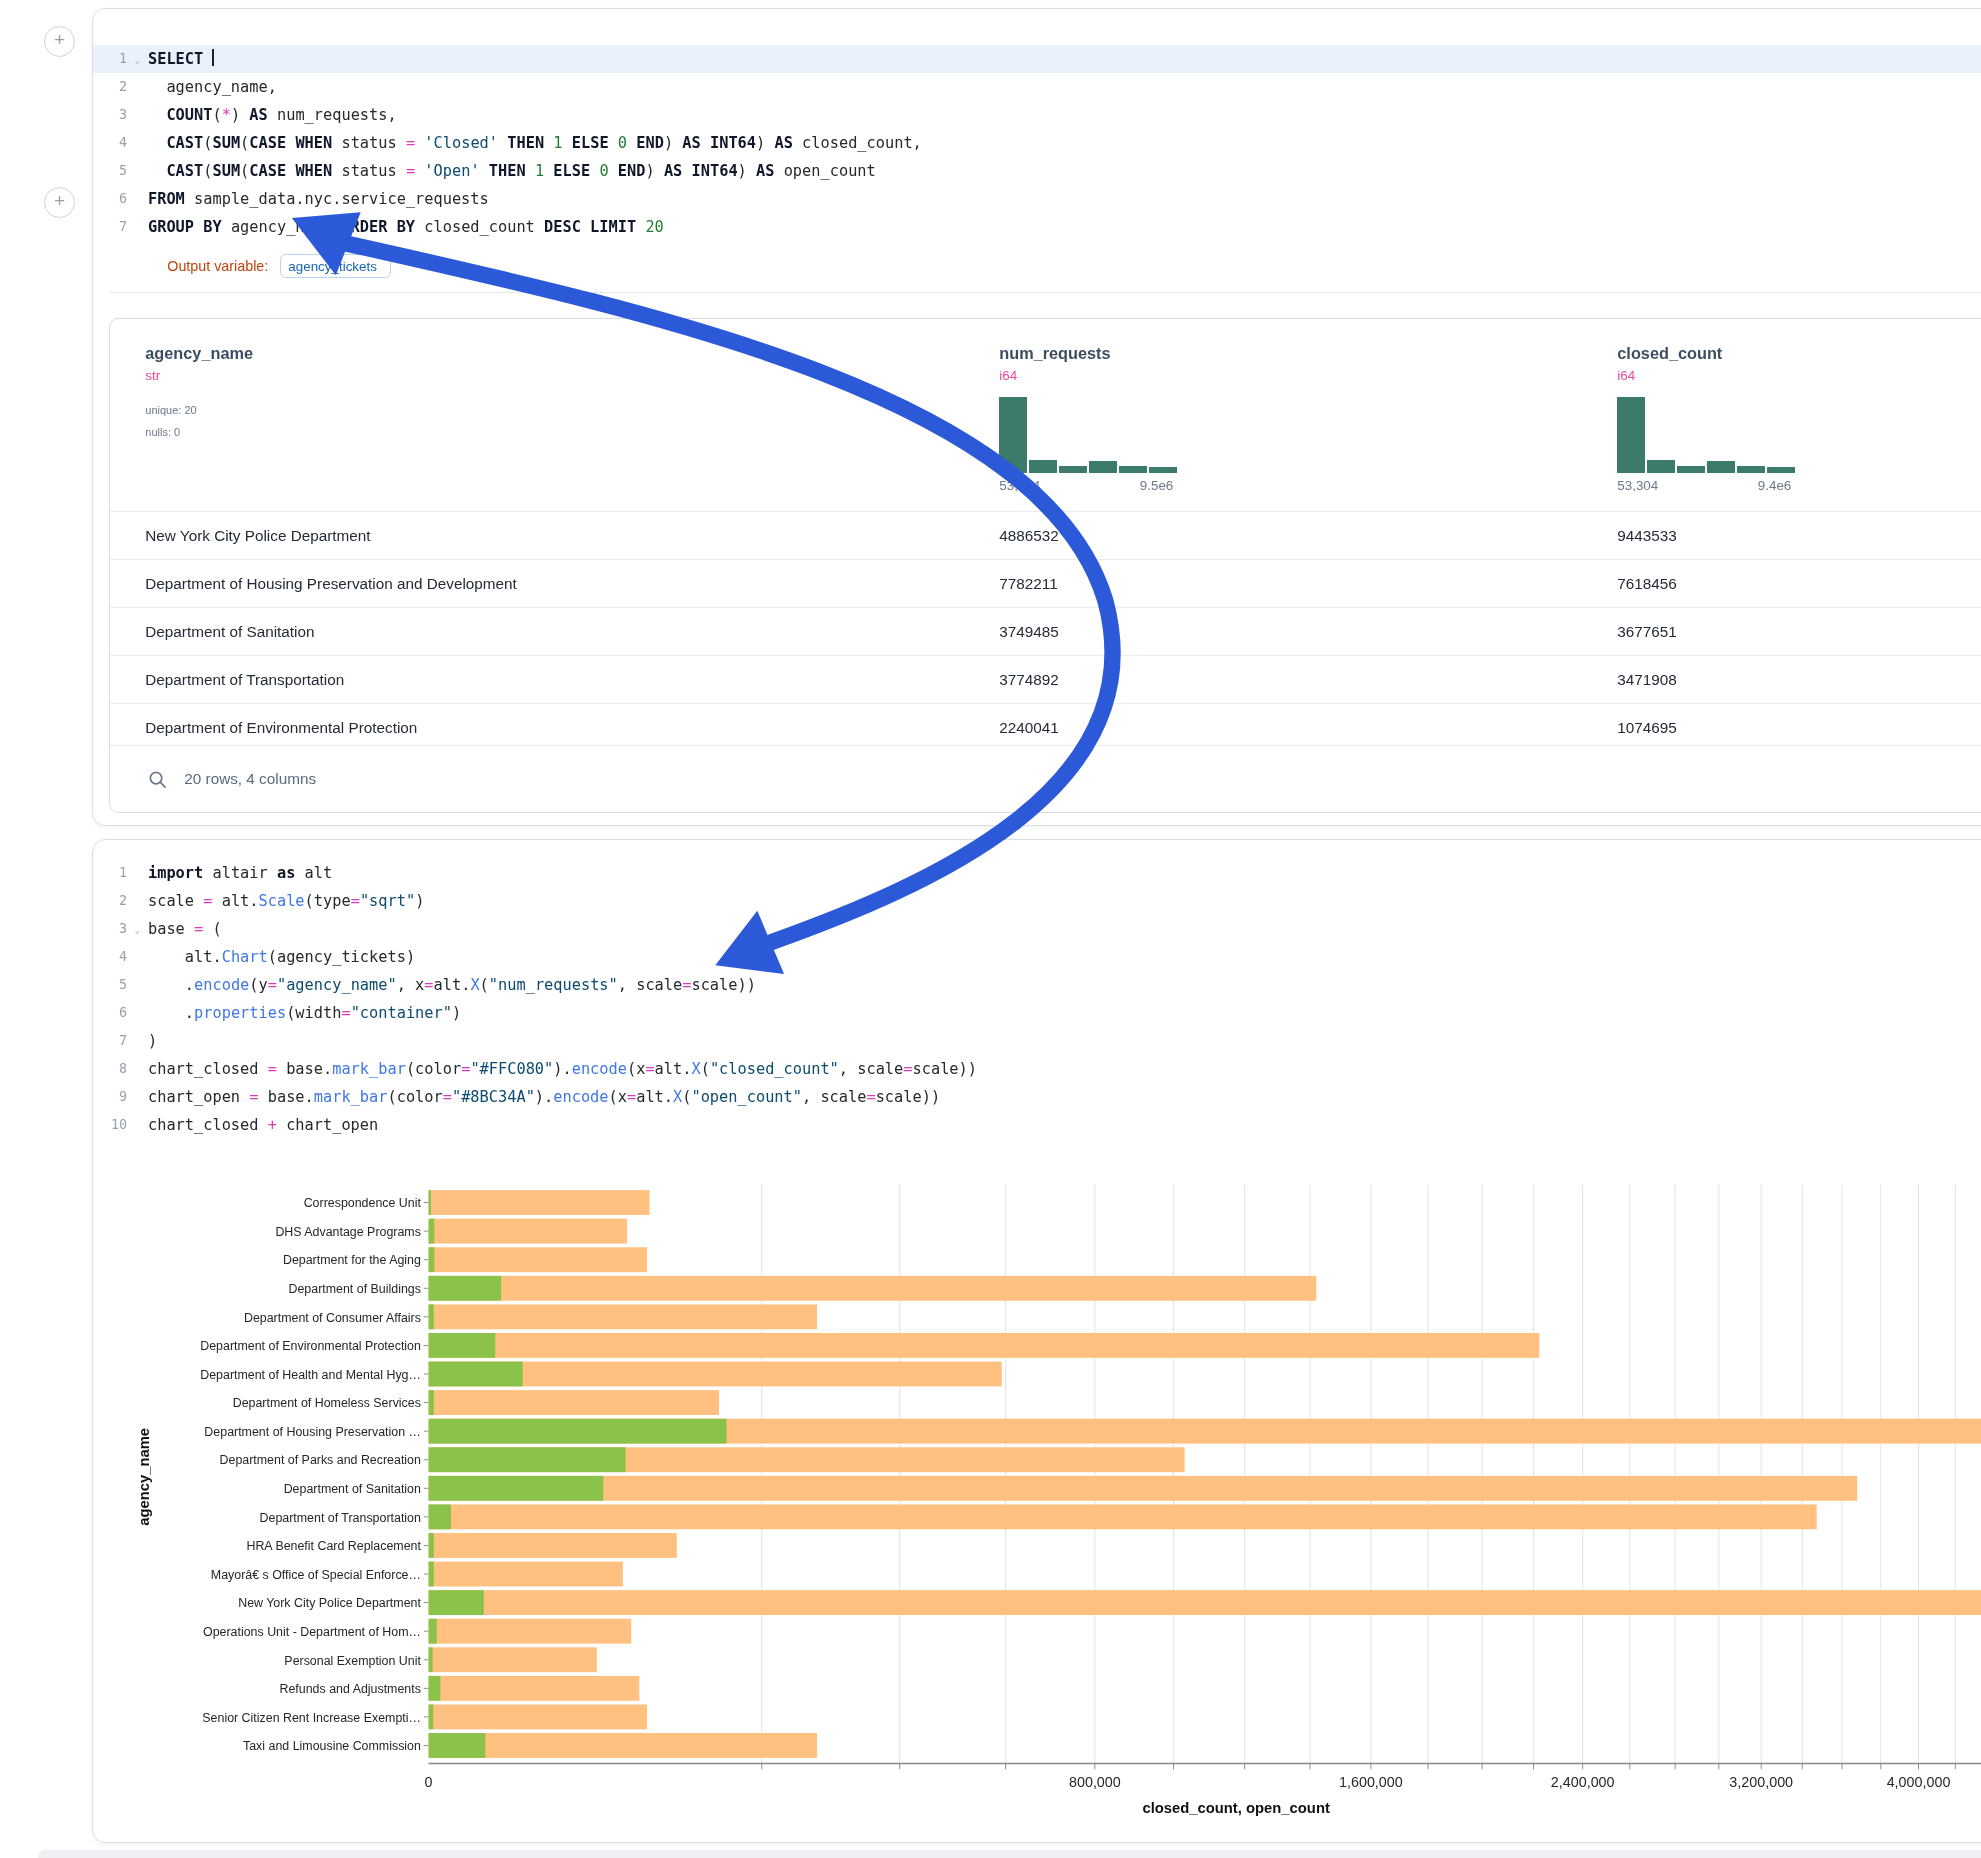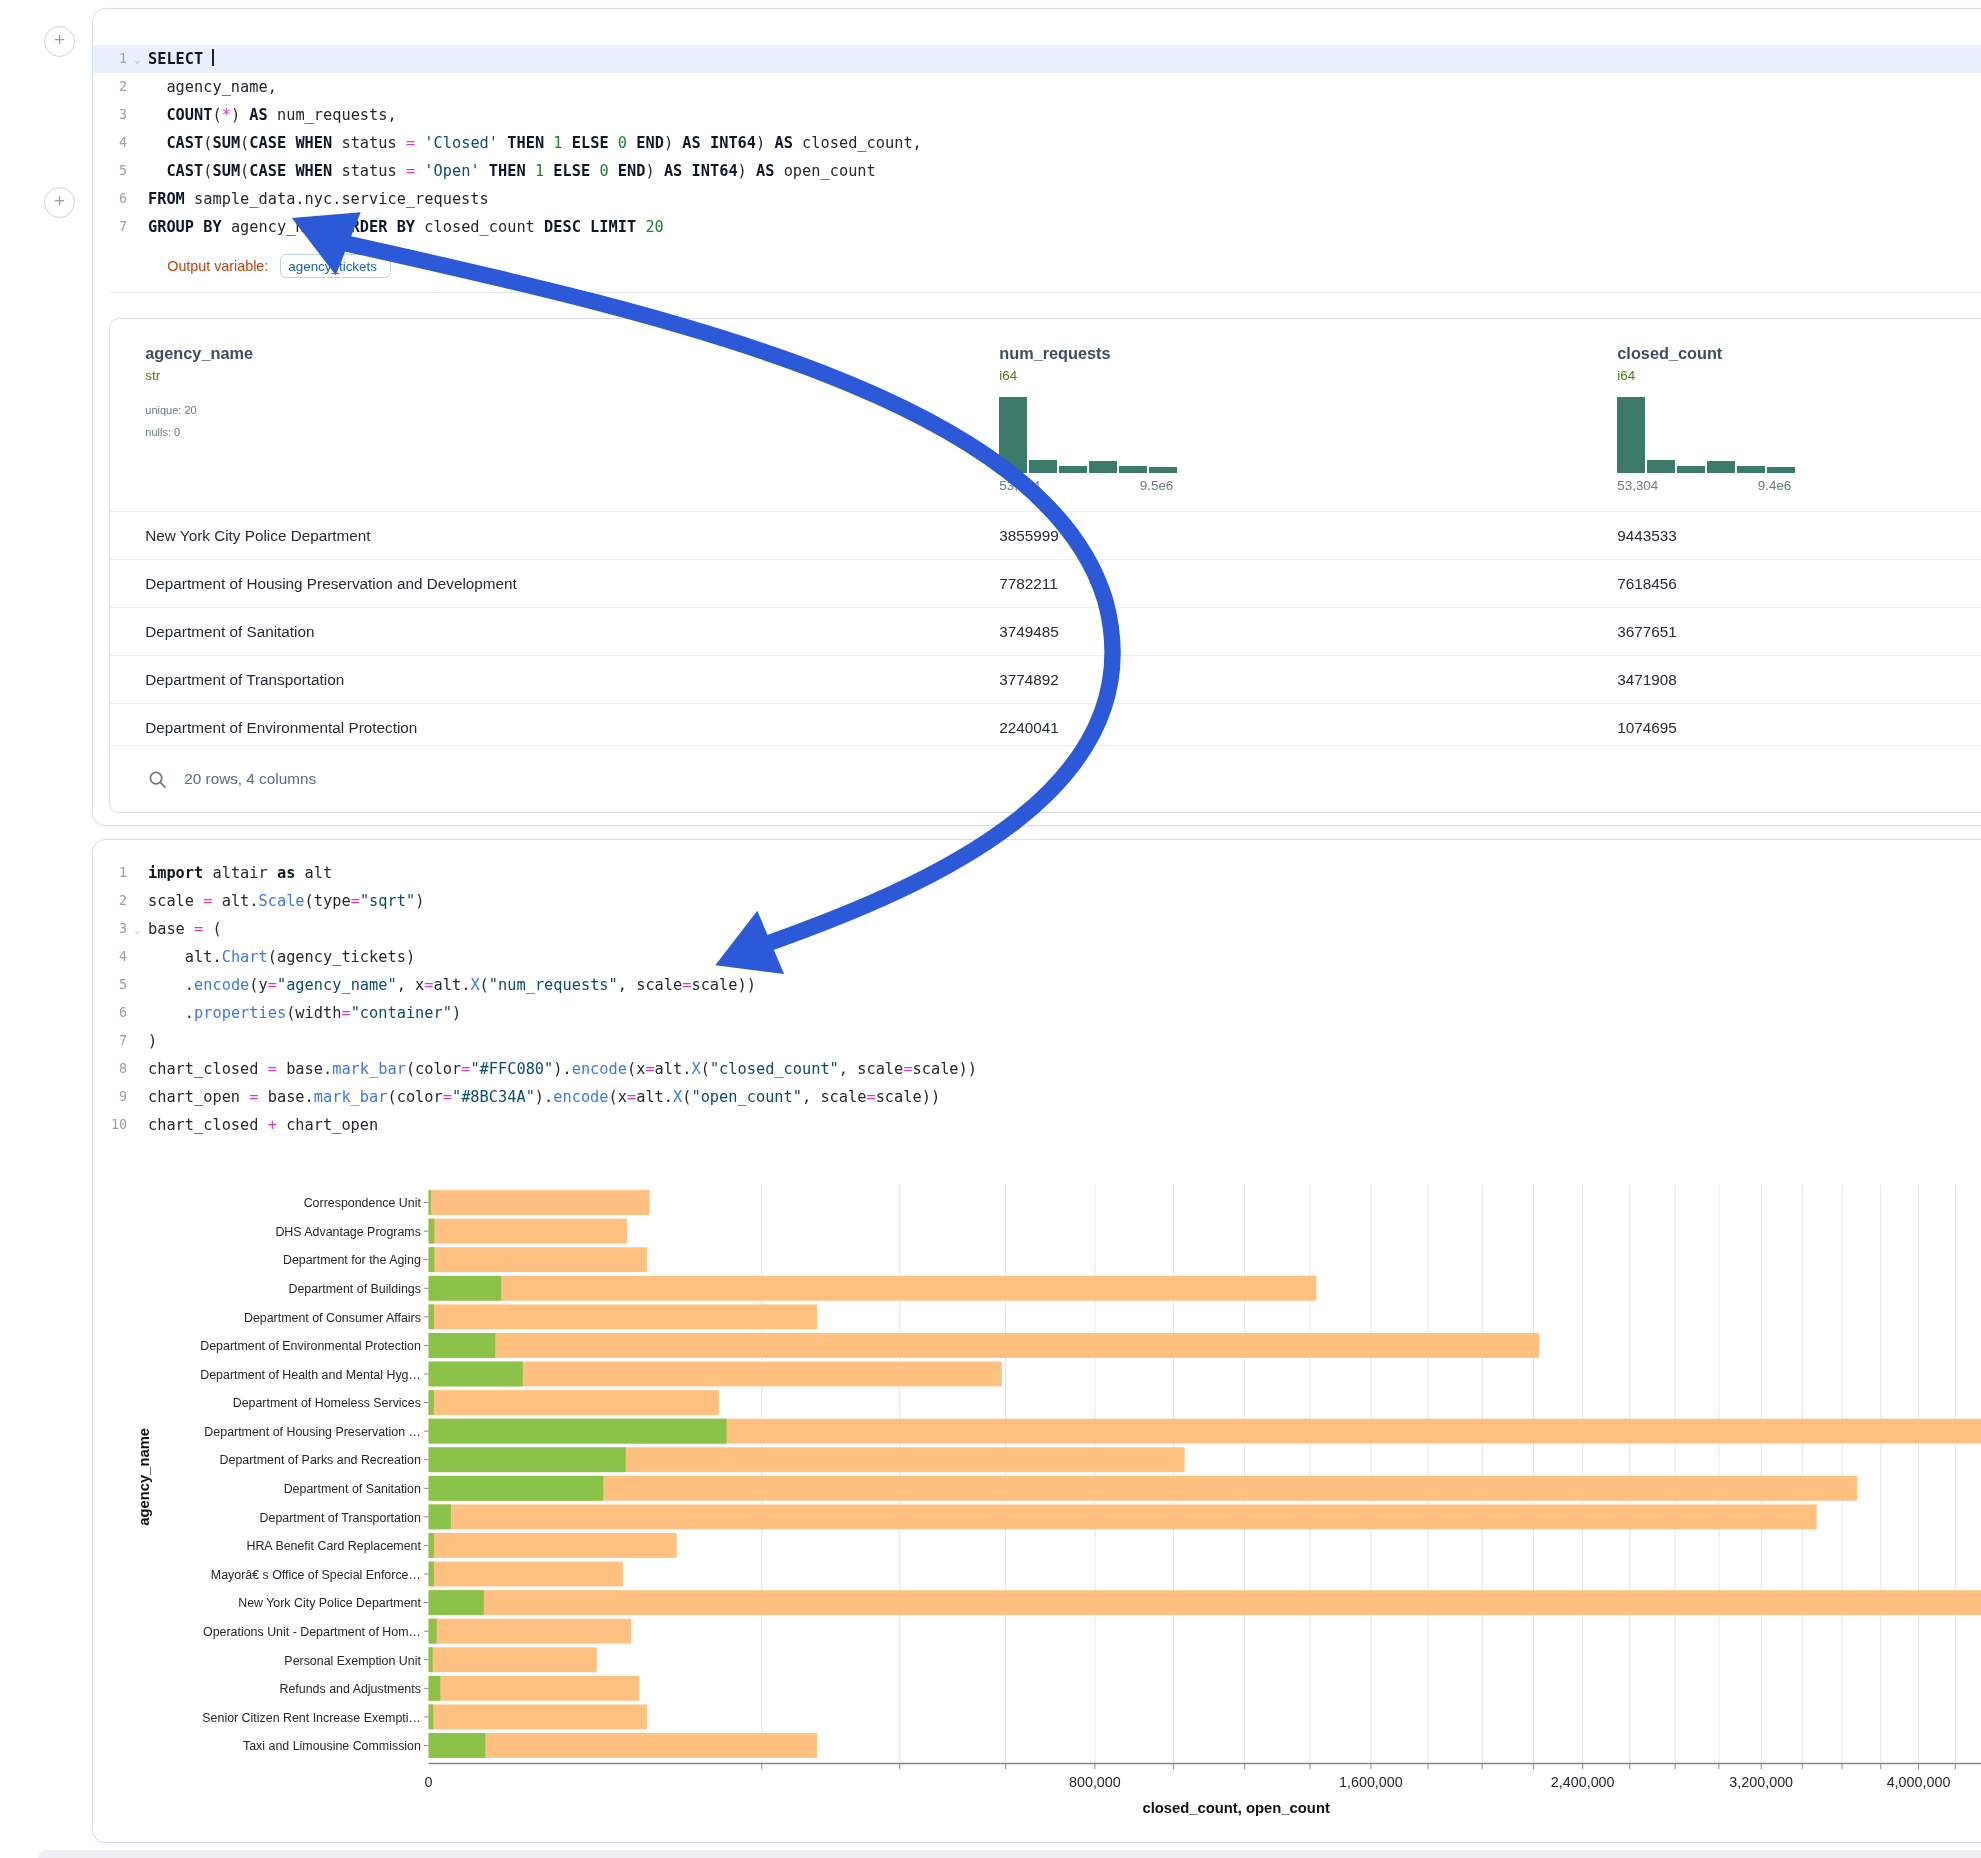--- a/index.html
+++ b/index.html
@@ -36,21 +36,21 @@
   .output-sep{margin-left:16.3px;border-bottom:1px solid #e5e9ee;}
   .output-label{color:#c2410c;font-weight:normal;font-size:14.3px;margin-left:24px;}
   .output-pill{width:94px;overflow:hidden;white-space:nowrap;border:1px solid #b9d4ee;border-radius:5.7px;
     padding:3.8px 7.6px;color:#1565b0;font-size:13.4px;background:#fff;}
 
   
   .table-card{position:relative;margin:25px 0 0 16.3px;width:1893px;height:493px;border:1px solid #d7dde4;
     border-radius:9.6px;background:#fff;overflow:hidden;}
   .tcol{position:absolute;top:25px;}
   .tcol .cname{font-weight:bold;font-size:16.3px;color:#3d4e63;}
-  .tcol .ctype{font-size:13.4px;color:#4d7c0f;margin-top:5.7px;}
+  .tcol .ctype{font-size:13.4px;color:#ec4899;margin-top:5.7px;}
   .tcol .cstats{font-size:11px;color:#6b7a8c;margin-top:15.3px;line-height:22px;}
   .hist{display:flex;align-items:flex-end;gap:1.9px;height:76px;margin-top:13.4px;}
   .hist div{width:28px;background:#3c7a69;}
   .hist-labels{display:flex;justify-content:space-between;width:174px;font-size:13.4px;color:#6b7a8c;margin-top:5.7px;}
   .trows{position:absolute;top:192px;left:0;right:0;}
   .trow{position:relative;height:47px;border-top:1px solid #e9edf1;font-size:15.3px;color:#222c38;}
   .trow span{position:absolute;top:0;line-height:47px;}
   .tc0{left:35px;} .tc1{left:889px;} .tc2{left:1507px;}
   .tfooter{position:absolute;left:0;right:0;top:426px;height:67px;border-top:1px solid #e9edf1;
     display:flex;align-items:center;gap:17px;padding-left:38px;color:#5a6b7e;font-size:15.3px;}
@@ -122,21 +122,21 @@
           </div>
           <div class="hist-labels">
             <span>53,304</span>
             <span>9.4e6</span>
           </div>
         </div>
       </div>
     <div class="trows" id="table-rows">
         <div class="trow">
           <span class="tc0">New York City Police Department</span>
-          <span class="tc1">3855999</span>
+          <span class="tc1">4886532</span>
           <span class="tc2">9443533</span>
         </div>
         <div class="trow">
           <span class="tc0">Department of Housing Preservation and Development</span>
           <span class="tc1">7782211</span>
           <span class="tc2">7618456</span>
         </div>
         <div class="trow">
           <span class="tc0">Department of Sanitation</span>
           <span class="tc1">3749485</span>

